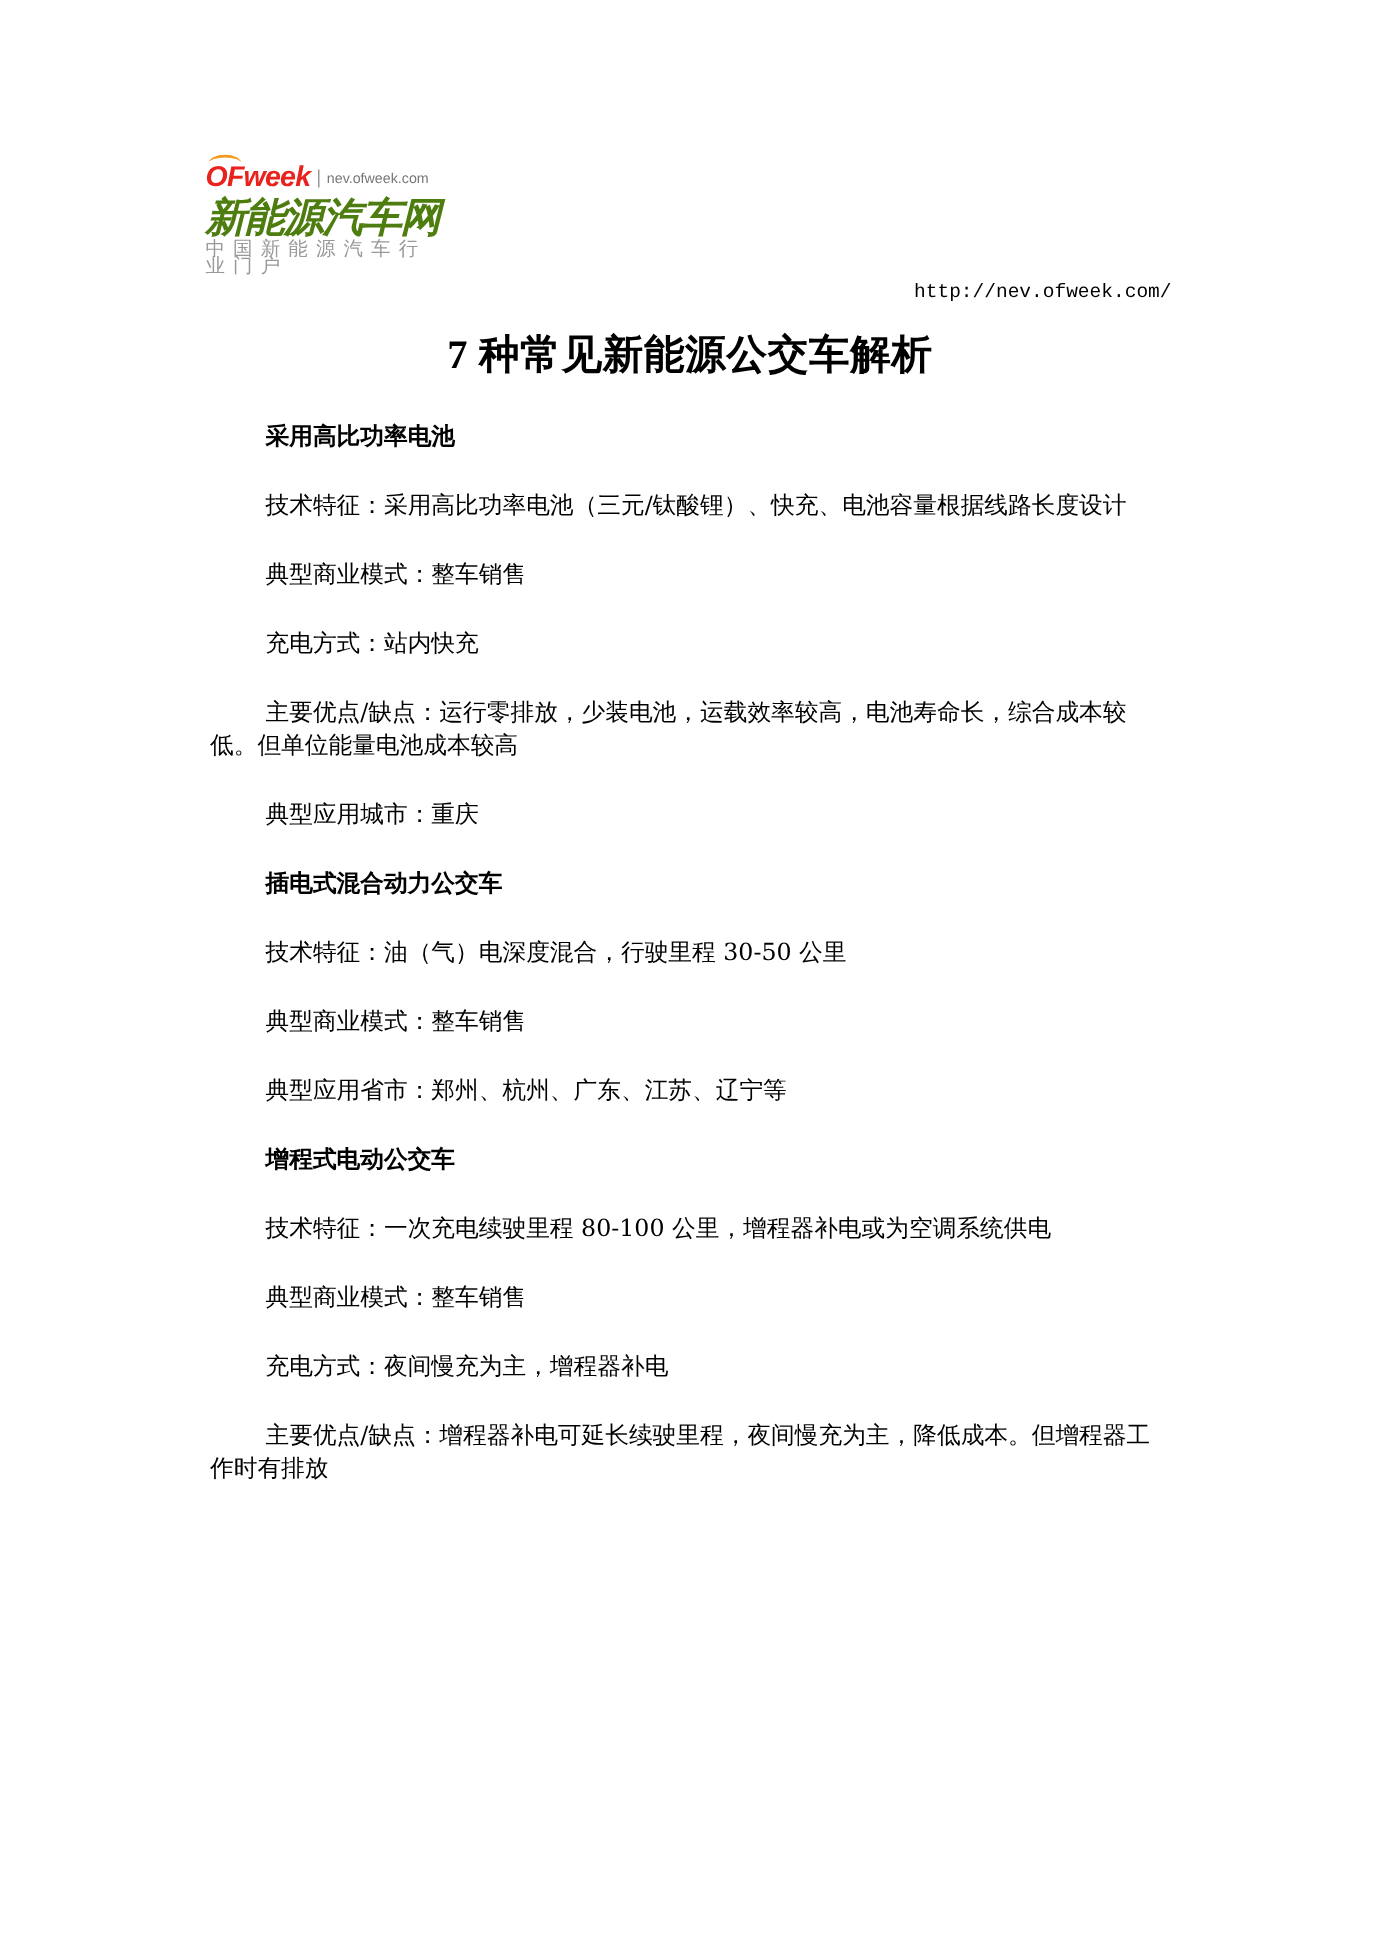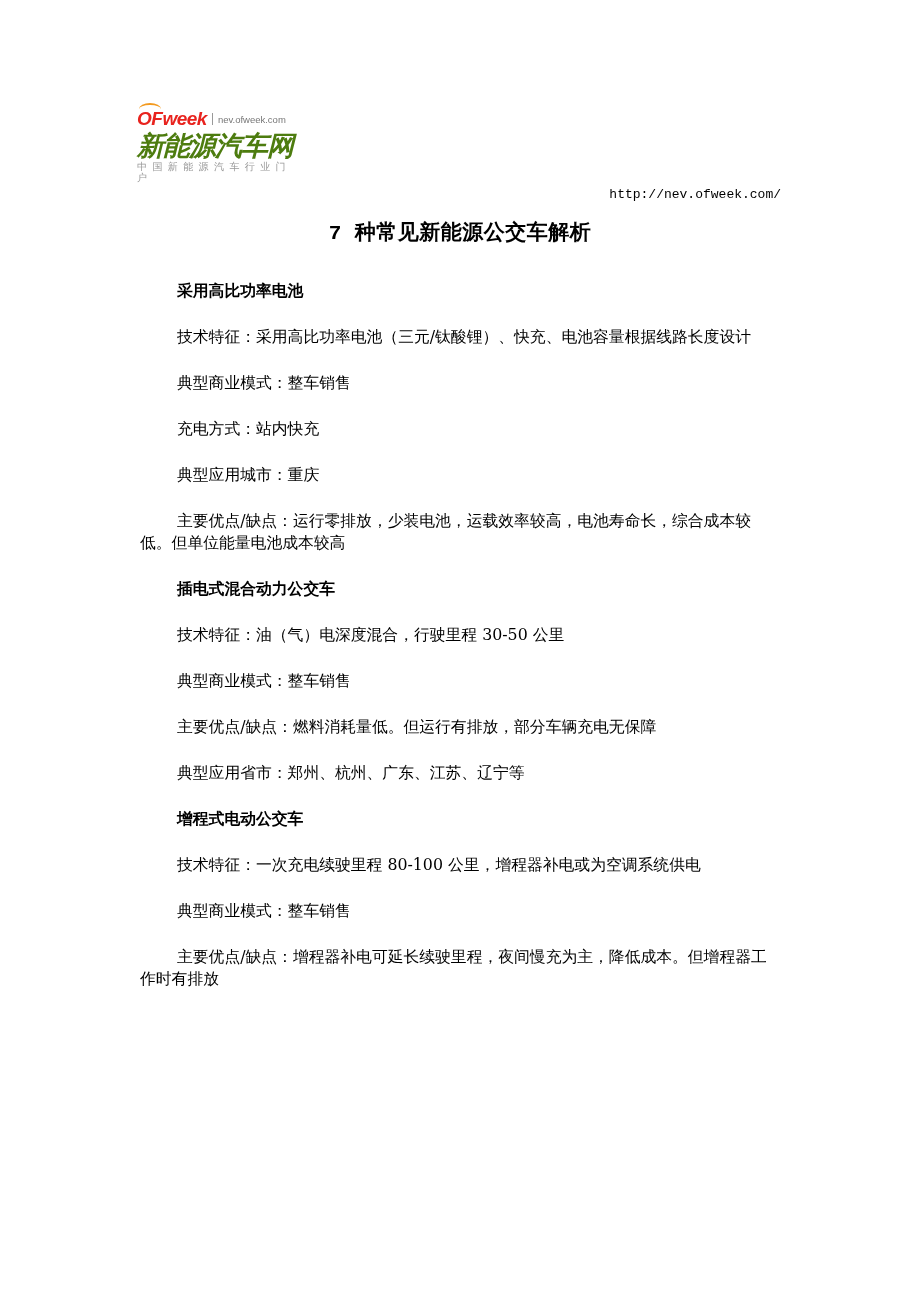--- a/index.html
+++ b/index.html
@@ -8,26 +8,26 @@
     .logo { position: absolute; left: 137px; top: 108px; width: 165px; height: 80px; }
     .logo-top { display: flex; align-items: center; height: 22px; position: relative; }
     .logo-ofweek { font-family: "Liberation Sans", sans-serif; font-weight: bold; font-style: italic;
                    font-size: 19px; color: #e8231e; letter-spacing: -0.5px; position: relative; }
     .logo-ofweek .arc { position: absolute; left: 2px; top: -5px; width: 22px; height: 10px;
                         border-top: 2px solid #f39a1f; border-radius: 50% 50% 0 0; }
     .logo-sep { width: 1px; height: 12px; background: #999; margin: 0 5px; }
     .logo-url { font-family: "Liberation Sans", sans-serif; font-size: 9.5px; color: #777; }
     .logo-cn { font-family: "DejaVu Sans", sans-serif; font-weight: bold; font-size: 27px;
                color: #4d7c0f; line-height: 31px; letter-spacing: -1px; font-style: italic; }
-    .logo-sub { font-family: "DejaVu Sans", sans-serif; font-size: 10px; color: #999;
+    .logo-sub { font-family: "DejaVu Sans", sans-serif; font-size: 13px; color: #999;
                 letter-spacing: 5.4px; line-height: 11px; }
     .site-url { position: absolute; right: 139px; top: 187px;
                 font-family: "Liberation Mono", "DejaVu Sans Mono", monospace; font-size: 13px; color: #000; }
     .title { position: absolute; left: 0; width: 920px; top: 218px; text-align: center;
-             font-family: Liberation Mono, monospace; font-weight: bold; font-size: 21px; letter-spacing: 0.5px; }
+             font-family: Liberation Serif, serif; font-weight: bold; font-size: 27px; letter-spacing: 0.5px; }
     .content { position: absolute; left: 140px; top: 280px; width: 640px; }
     .p { font-size: 15.8px; line-height: 22px; text-indent: 37px; margin: 0;
          font-family: "DejaVu Serif", "Liberation Serif", serif; }
     .h { font-family: "DejaVu Sans", sans-serif; font-weight: bold; }
     .gap { margin-bottom: 24px; }
   </style>
 </head>
 <body>
 
 <div class="logo">
@@ -43,26 +43,26 @@
 <div class="site-url">http://nev.ofweek.com/</div>
 
 <div class="title">7 种常见新能源公交车解析</div>
 
 <div class="content">
 
   <p class="p h gap">采用高比功率电池</p>
   <p class="p gap">技术特征：采用高比功率电池（三元/钛酸锂）、快充、电池容量根据线路长度设计</p>
   <p class="p gap">典型商业模式：整车销售</p>
   <p class="p gap">充电方式：站内快充</p>
+  <p class="p gap">主要优点/缺点：运行零排放，少装电池，运载效率较高，电池寿命长，综合成本较低。但单位能量电池成本较高</p>
   <p class="p gap">典型应用城市：重庆</p>
-  <p class="p gap">主要优点/缺点：运行零排放，少装电池，运载效率较高，电池寿命长，综合成本较低。但单位能量电池成本较高</p>
 
   <p class="p h gap">插电式混合动力公交车</p>
   <p class="p gap">技术特征：油（气）电深度混合，行驶里程 30-50 公里</p>
   <p class="p gap">典型商业模式：整车销售</p>
-  <p class="p gap">主要优点/缺点：燃料消耗量低。但运行有排放，部分车辆充电无保障</p>
   <p class="p gap">典型应用省市：郑州、杭州、广东、江苏、辽宁等</p>
 
   <p class="p h gap">增程式电动公交车</p>
   <p class="p gap">技术特征：一次充电续驶里程 80-100 公里，增程器补电或为空调系统供电</p>
   <p class="p gap">典型商业模式：整车销售</p>
+  <p class="p gap">充电方式：夜间慢充为主，增程器补电</p>
   <p class="p gap">主要优点/缺点：增程器补电可延长续驶里程，夜间慢充为主，降低成本。但增程器工作时有排放</p>
 </div>
 
 </body></html>

